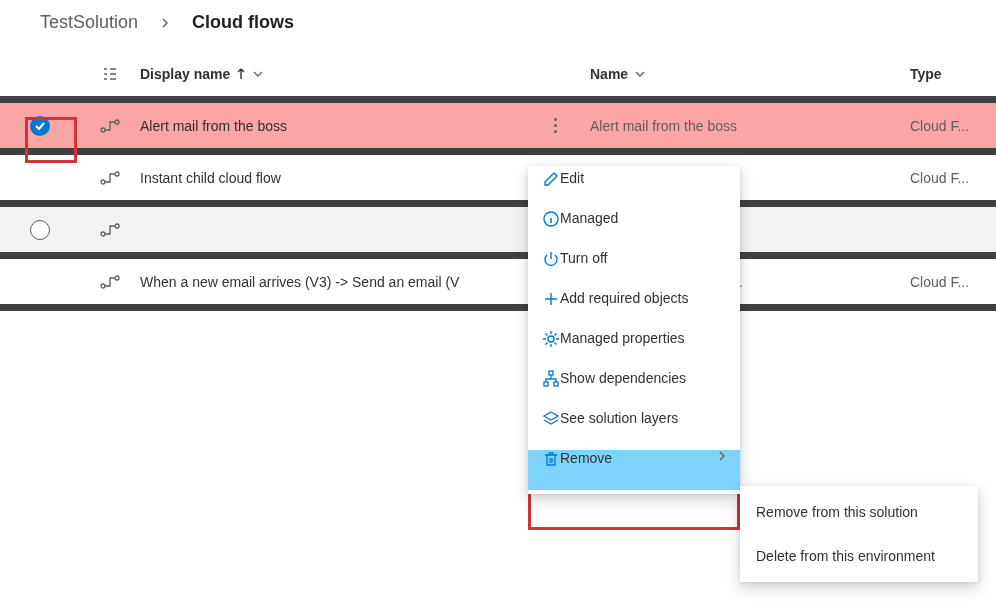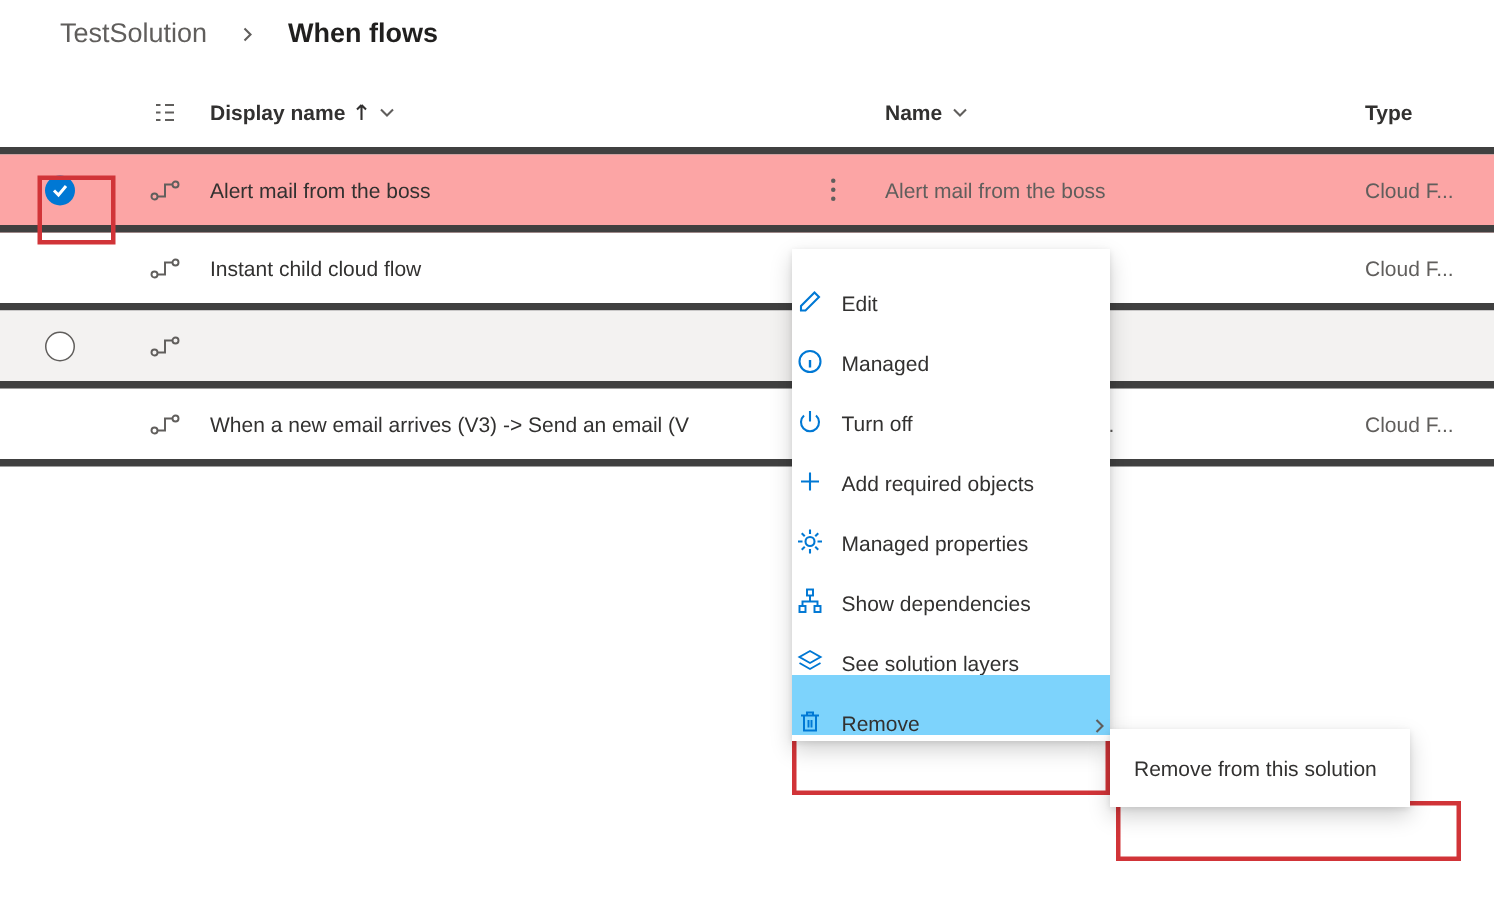--- a/index.html
+++ b/index.html
@@ -24,21 +24,21 @@
   .breadcrumb .crumb-parent { color: #605e5c; }
   .breadcrumb .sep { color: #605e5c; font-size: 14px; }
   .breadcrumb .crumb-current { font-weight: 600; color: #201f1e; }
 
   .table { width: 100%; }
   .header-row, .data-row {
     display: grid;
     grid-template-columns: 80px 60px 380px 70px 320px 86px;
     align-items: center;
     height: 52px;
-    border-bottom: 5px solid #404040;
+    border-bottom: 7px solid #404040;
   }
   .header-row { font-weight: 600; color: #323130; }
   .header-row .col-check { display:flex; justify-content:center; }
   .header-cell { display:flex; align-items:center; gap:6px; }
   .data-row { font-size: 14px; }
   .data-row.selected { background: #fca5a5; }
   .data-row.hovered  { background: #f3f2f1; }
   .col-check { display:flex; justify-content:center; align-items:center; }
   .col-icon  { display:flex; justify-content:center; align-items:center; color:#605e5c; }
   .col-display { padding-right: 10px; white-space: nowrap; overflow:hidden; text-overflow:ellipsis; }
@@ -71,35 +71,35 @@
     position: absolute;
     left: 528px;
     top: 166px;
     width: 212px;
     background: #fff;
     box-shadow: 0 6px 14px rgba(0,0,0,0.18), 0 1px 4px rgba(0,0,0,0.1);
     padding: 4px 0;
     z-index: 10;
   }
   .menu-item {
-    display:flex; align-items:flex-end; gap:12px;
-    height: 40px; padding: 0 3px;
+    display:flex; align-items:flex-start; 
+    height: 40px; padding: 0 14px;
     color:#323130;
     cursor: default;
     position: relative;
   }
   .menu-item.hover { background:#7dd3fc; }
   .menu-item .mi-icon { width:18px; height:18px; color:#0078d4; flex-shrink:0; }
   .menu-item .mi-arrow { margin-left:auto; color:#605e5c; }
 
   .submenu {
     position: absolute;
     left: 740px;
     top: 486px;
-    width: 200px;
+    width: 238px;
     background: #fff;
     box-shadow: 0 6px 14px rgba(0,0,0,0.18), 0 1px 4px rgba(0,0,0,0.1);
     padding: 4px 0;
     z-index: 11;
   }
   .submenu-item {
     display:flex; align-items:center;
     height: 44px; padding: 0 16px;
     color:#323130;
   }
@@ -108,21 +108,21 @@
 </head>
 <body>
 
 <div class="breadcrumb">
   <span class="crumb-parent">TestSolution</span>
   <span class="sep">
     <svg width="10" height="10" viewBox="0 0 10 10">
         <path d="M3 1 L7 5 L3 9" stroke="#605e5c" stroke-width="1.4" fill="none"></path>
       </svg>
   </span>
-  <span class="crumb-current">When flows</span>
+  <span class="crumb-current">Cloud flows</span>
 </div>
 
 <div class="table">
 
   <div class="header-row">
     <div class="col-check"></div>
     <div class="col-icon">
       <svg width="16" height="16" viewBox="0 0 16 16">
           <path d="M2 3h3M2 8h3M2 13h3M8 3h6M8 8h6M8 13h6" stroke="#605e5c" stroke-width="1.4"></path>
         </svg>
@@ -303,17 +303,20 @@
           <path d="M2 2 L6 6 L2 10" stroke="#605e5c" stroke-width="1.4" fill="none"></path>
         </svg>
     </span>
   </div>
 </div>
 
 <div class="submenu">
   <div class="submenu-item">
     <span>Remove from this solution</span>
   </div>
+  <div class="submenu-item">
+    <span>Delete from this environment</span>
+  </div>
 </div>
 
 <div class="highlight-box" style="left:25px;  top:117px; width:52px;  height:46px;"></div>
 <div class="highlight-box" style="left:528px; top:490px; width:212px; height:40px;"></div>
 <div class="highlight-box" style="left:744px; top:534px; width:230px; height:40px;"></div>
 
 </body></html>

